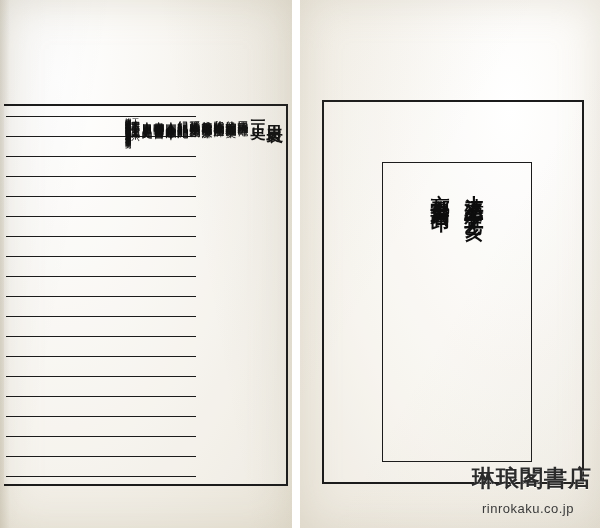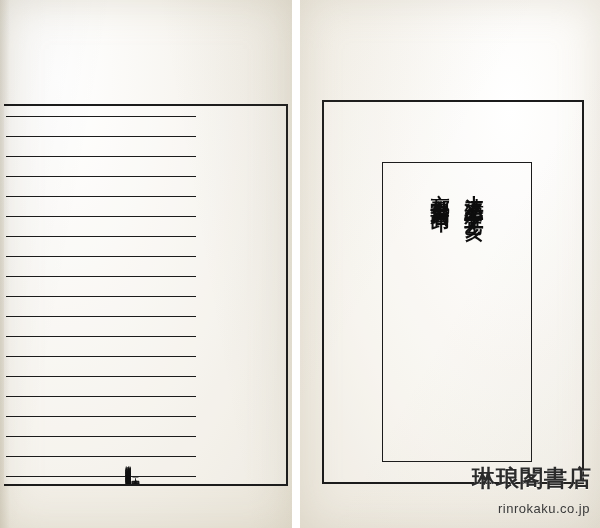--- a/index.html
+++ b/index.html
@@ -11,21 +11,20 @@
     width: 600px;
     height: 528px;
     font-family: "DejaVu Sans", sans-serif;
     overflow: hidden;
   }
   .page {
     position: relative;
     width: 600px;
     height: 528px;
     background: #ef4444;
-    text-align: right;
   }
   
   .scan-left {
     position: absolute;
     left: 0;
     top: 0;
     width: 292px;
     height: 528px;
     background:
       radial-gradient(ellipse at 20% 15%, #ffffff 0%, #f4f1ea 55%, #e9e4d8 100%);
@@ -186,21 +185,21 @@
     bottom: 34px;
     font-family: "DejaVu Serif", serif;
     font-size: 23px;
     font-weight: bold;
     color: #2b2b2b;
     letter-spacing: 1px;
     text-shadow: 0 1px 0 rgba(255,255,255,0.7);
   }
   .watermark-url {
     position: absolute;
-    right: 10px;
+    right: 26px;
     bottom: 12px;
     font-family: "Liberation Sans", sans-serif;
     font-size: 13px;
     color: #3a3a3a;
     letter-spacing: 0.5px;
   }
   .gutter {
     position: absolute;
     left: 292px;
     top: 0;

